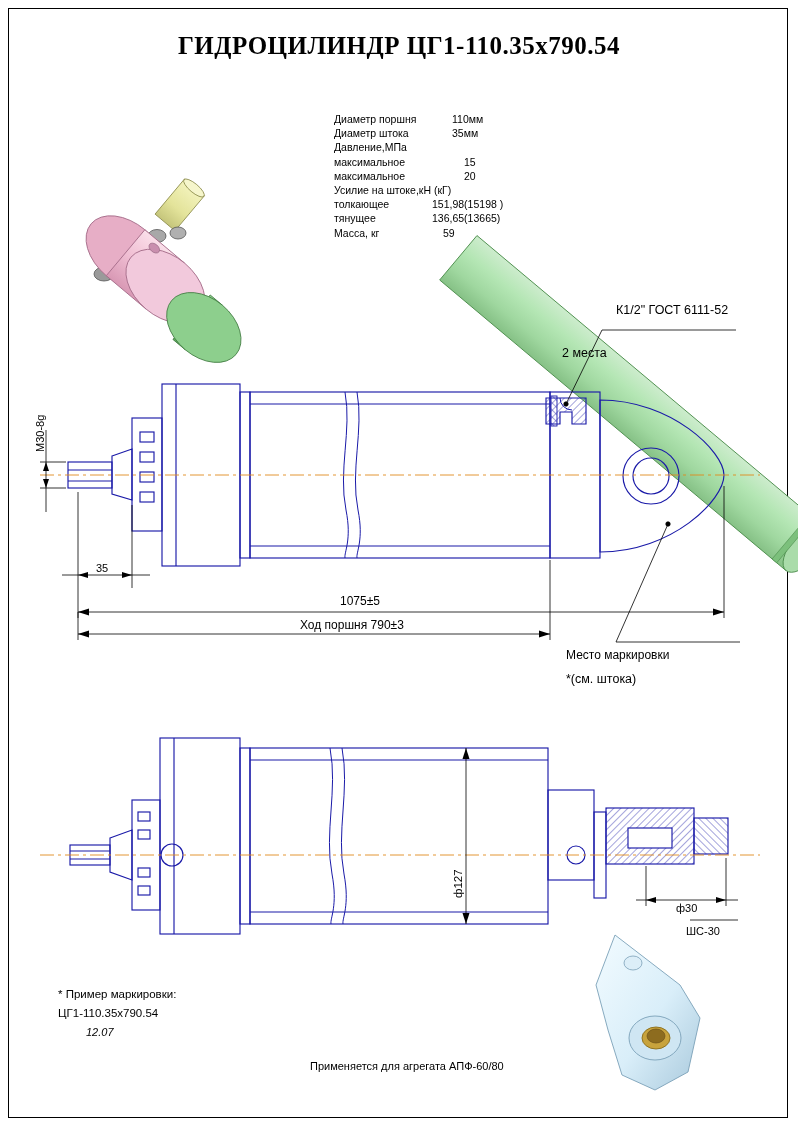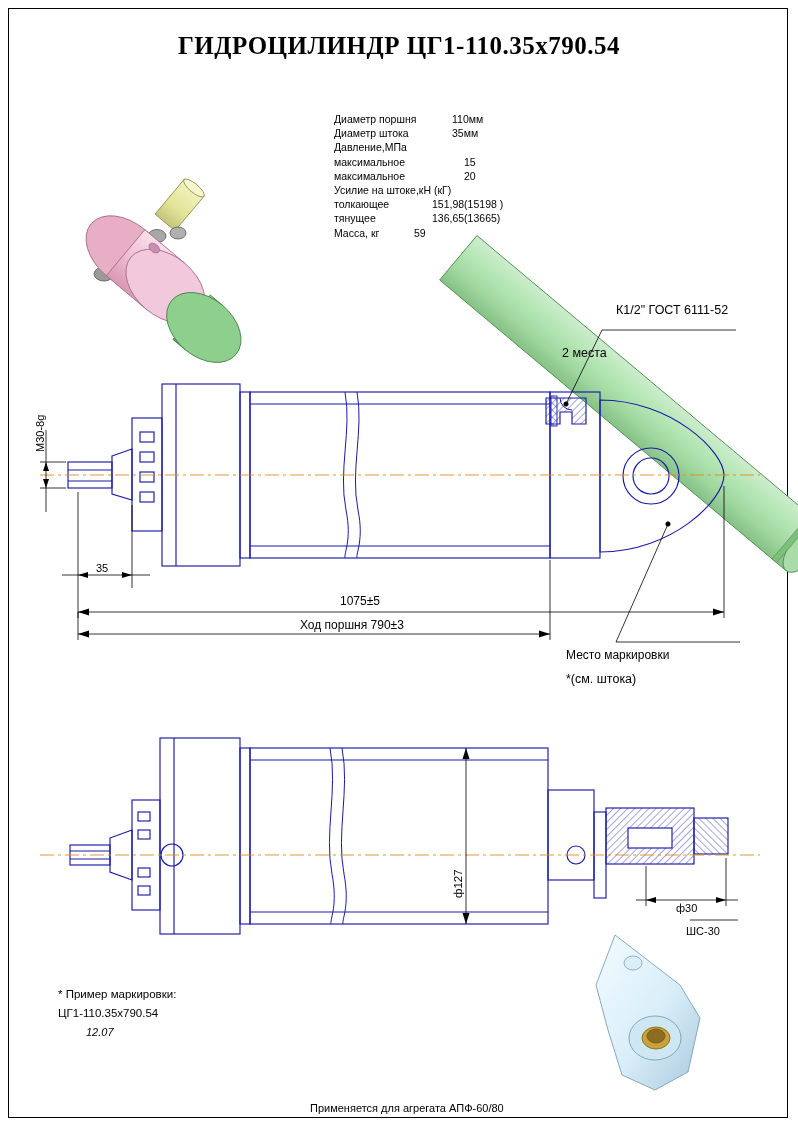--- a/index.html
+++ b/index.html
@@ -90,21 +90,21 @@
 
   <div id="specs">
     <div class="row"><span class="lbl" style="width:118px">Диаметр поршня</span><span class="val">110мм</span></div>
     <div class="row"><span class="lbl" style="width:118px">Диаметр штока</span><span class="val">35мм</span></div>
     <div class="row"><span class="lbl" style="width:118px">Давление,МПа</span><span class="val"></span></div>
     <div class="row"><span class="lbl" style="width:130px">максимальное</span><span class="val">15</span></div>
     <div class="row"><span class="lbl" style="width:130px">максимальное</span><span class="val">20</span></div>
     <div class="row"><span class="lbl" style="width:118px">Усилие на штоке,кН (кГ)</span><span class="val"></span></div>
     <div class="row"><span class="lbl" style="width:98px">толкающее</span><span class="val">151,98(15198 )</span></div>
     <div class="row"><span class="lbl" style="width:98px">тянущее</span><span class="val">136,65(13665)</span></div>
-    <div class="row"><span class="lbl" style="width:80px">Масса, кг</span><span class="val">59</span></div>
+    <div class="row"><span class="lbl" style="width:109px">Масса, кг</span><span class="val">59</span></div>
   </div>
 
   <svg id="draw" viewBox="0 0 798 1127">
     <defs>
       <linearGradient id="bodyGrad" x1="0" y1="0" x2="0" y2="1">
         <stop offset="0%" stop-color="#cdeccd"></stop>
         <stop offset="35%" stop-color="#b4e6b4"></stop>
         <stop offset="70%" stop-color="#9fd79f"></stop>
         <stop offset="100%" stop-color="#86c186"></stop>
       </linearGradient>
@@ -312,15 +312,15 @@
     <span class="vert" style="display:inline-block; position:absolute; left:0; top:26px;">ф127</span>
   </div>
 
   <div class="lab" style="left:676px; top:902px;">ф30</div>
   <div class="lab" style="left:686px; top:925px;">ШС-30</div>
 
   <div class="lab" style="left:58px; top:988px; font-size:11.5px;">* Пример маркировки:</div>
   <div class="lab" style="left:58px; top:1007px; font-size:11.5px;">ЦГ1-110.35х790.54</div>
   <div class="lab" style="left:86px; top:1026px; font-size:11px;font-style:italic;">12.07</div>
 
-  <div class="lab" style="left:310px; top:1060px; font-size:11px;margin-top:42px;">Применяется для агрегата АПФ-60/80</div>
+  <div class="lab" style="left:310px; top:1060px; font-size:11px;">Применяется для агрегата АПФ-60/80</div>
 
 </div>
 
 </body></html>

